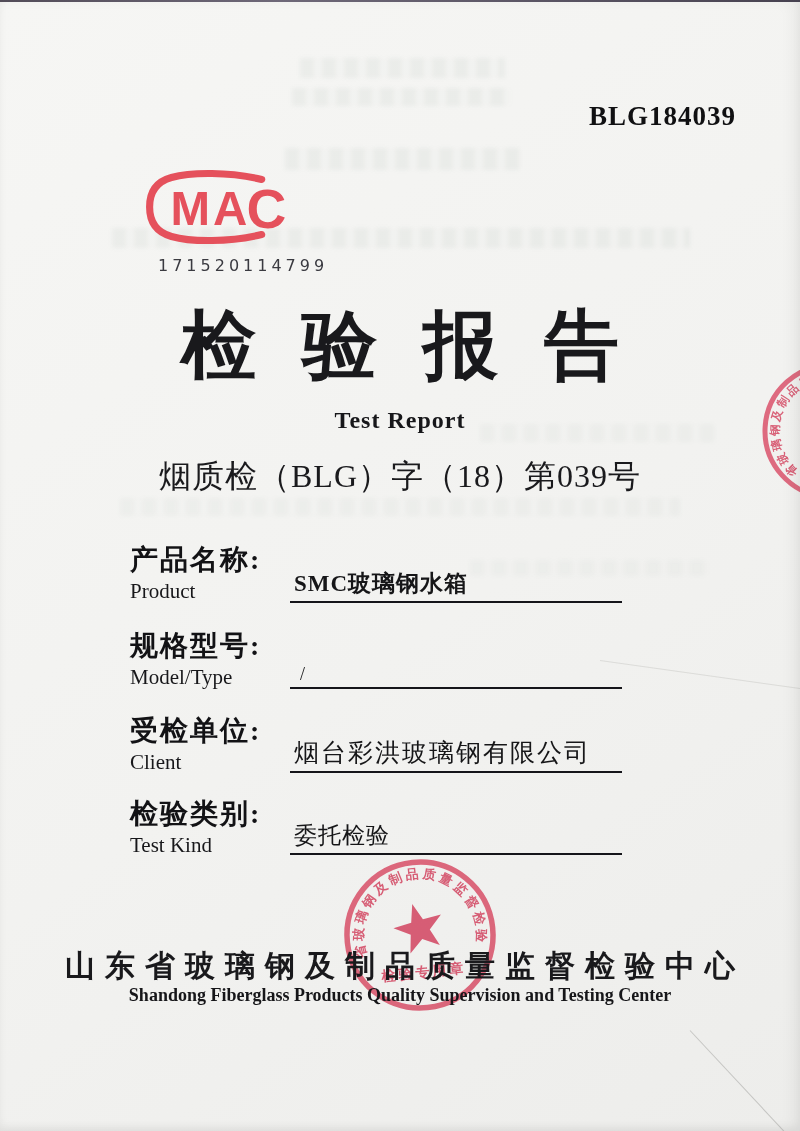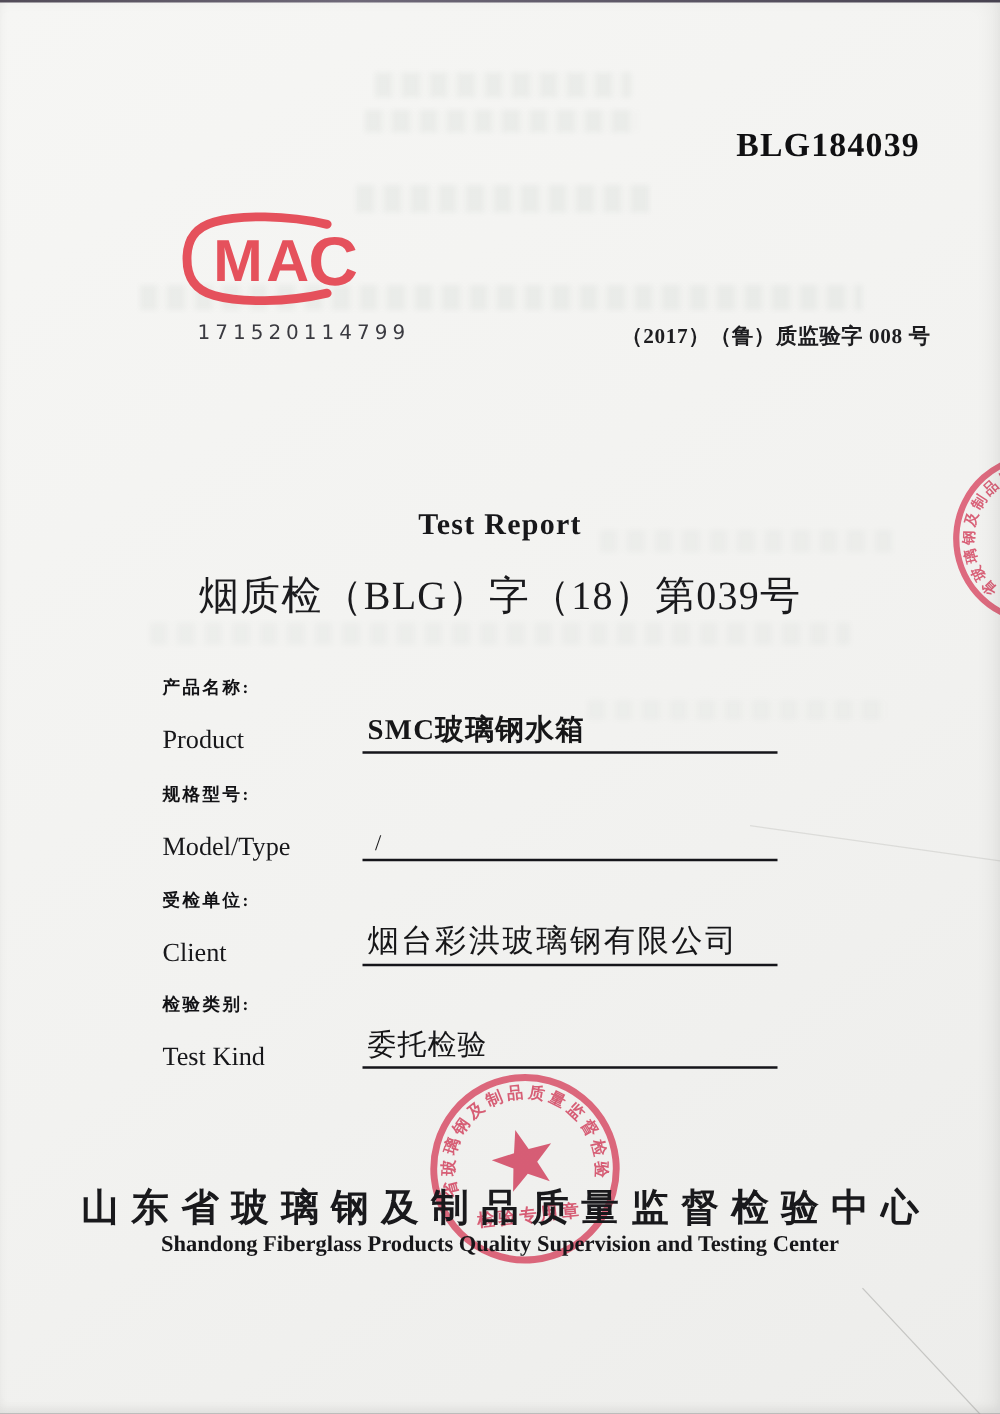--- a/index.html
+++ b/index.html
@@ -26,21 +26,21 @@
   
   .title-cn{position:absolute;top:296px;left:0;right:0;text-align:center;
     font-family:"Liberation Sans","DejaVu Sans",sans-serif;
     font-size:75px;font-weight:900;color:#19191c;
     letter-spacing:46px;text-indent:46px;}
   .title-en{position:absolute;top:407px;left:0;right:0;text-align:center;
     font-size:24px;font-weight:bold;color:#17171a;letter-spacing:1px;}
   .doc-no{position:absolute;top:455px;left:0;right:0;text-align:center;
     font-size:32px;color:#1a1a1d;letter-spacing:1px;}
   
-  .f-label-cn{position:absolute;left:130px;font-size:14px;font-weight:bold;
+  .f-label-cn{position:absolute;left:130px;font-size:28px;font-weight:bold;
     letter-spacing:2px;color:#121215;}
   .f-label-en{position:absolute;left:130px;font-size:21px;color:#17171a;}
   .f-line{position:absolute;left:290px;width:332px;
     border-bottom:2px solid #15151a;display:flex;align-items:flex-end;}
   .f-line .val{padding:0 0 2px 4px;}
   .val-product{font-size:23px;font-weight:bold;letter-spacing:1px;}
   .val-model{font-size:18px;padding-left:10px !important;}
   .val-client{font-size:25px;letter-spacing:2px;}
   .val-kind{font-size:23px;letter-spacing:1px;margin-top:20px;}
   
@@ -80,22 +80,22 @@
 
   <div class="cma-wrap">
     <svg width="152" height="82" viewBox="0 0 160 84">
       <path d="M 126 13 C 92 5 52 5 31 11 C 13 16 8 28 8 42 C 8 56 13 68 31 73 C 52 79 92 79 126 71" fill="none" stroke="#e5515c" stroke-width="7.5" stroke-linecap="round"></path>
       <text x="30" y="61" font-family="Liberation Sans, DejaVu Sans, sans-serif" font-size="50" font-weight="bold" fill="#e5515c" letter-spacing="3">MA</text>
       <text x="110" y="64" font-family="Liberation Sans, DejaVu Sans, sans-serif" font-size="58" font-weight="bold" fill="#e5515c">C</text>
     </svg>
   </div>
   <div class="cma-number">171520114799</div>
 
-  <div class="cal-cert">（2017）（鲁）质监验字 008 号</div>
 
+  <div class="title-cn">检验报告</div>
   <div class="title-en">Test Report</div>
   <div class="doc-no">烟质检（BLG）字（18）第039号</div>
 
   <div class="f-label-cn" style="top:541px;">产品名称:</div>
   <div class="f-label-en" style="top:579px;">Product</div>
   <div class="f-line" style="top:561px;height:40px;">
     <span class="val val-product">SMC玻璃钢水箱</span>
   </div>
 
   <div class="f-label-cn" style="top:627px;">规格型号:</div>

